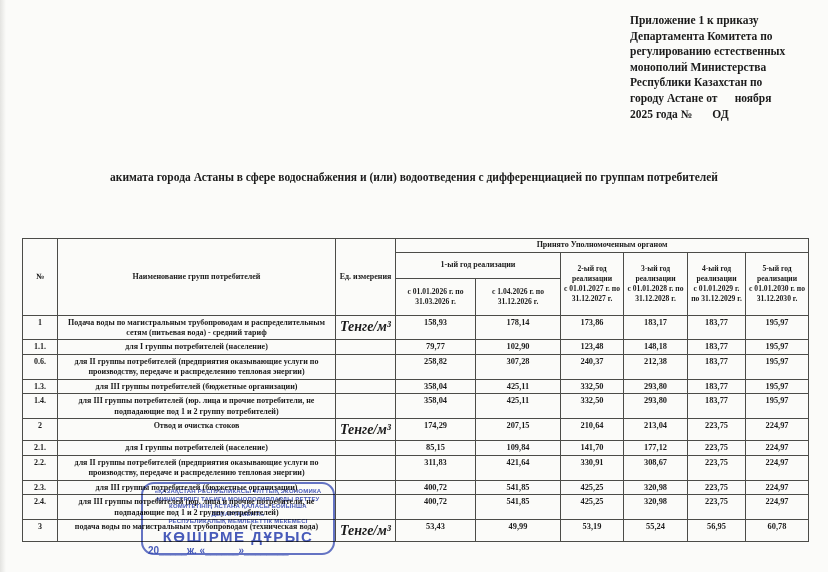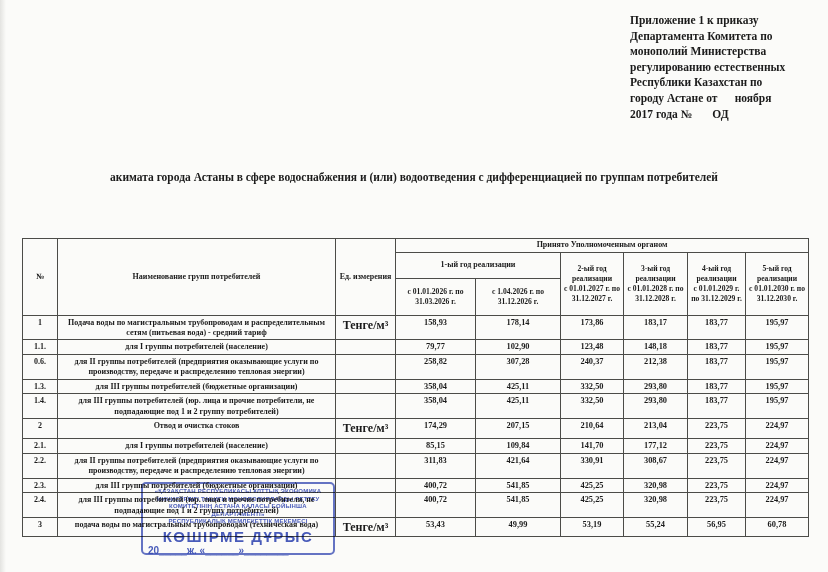--- a/index.html
+++ b/index.html
@@ -30,47 +30,47 @@
   }
   .tariff th,.tariff td{
     border:1px solid #4c4c48;
     padding:1px 2px;text-align:center;overflow:hidden;
   }
   .tariff th{font-size:8px;line-height:1.32;vertical-align:middle;font-weight:bold;}
   .tariff th.period{font-size:7.6px;}
   .tariff td{font-size:8px;line-height:1.28;vertical-align:top;padding-top:2px;}
   .tariff td.val-cell{font-size:8.4px;}
   .tariff td.num-cell{font-size:8px;}
-  .tariff td.unit-cell{font-size:12px;}
+  .tariff td.unit-cell{font-size:14px;font-style:italic;}
 
   .stamp{
     position:absolute;left:141px;top:482px;width:194px;height:73px;
-    border:2.5px solid rgba(62,82,186,0.8);border-radius:5px;
+    border:2.5px solid rgba(62,82,186,0.8);border-radius:13px;
     color:rgba(58,78,184,0.92);
     font-family:"Liberation Sans", sans-serif;font-weight:bold;
     text-align:center;padding-top:4px;box-sizing:border-box;
     mix-blend-mode:multiply;z-index:3;
   }
   .stamp-small{font-size:6px;line-height:7.6px;letter-spacing:0.2px;}
   .stamp-big{font-size:15px;letter-spacing:1.5px;margin-top:3px;line-height:16px;}
   .stamp-date{font-size:10px;text-align:left;padding-left:5px;margin-top:0;line-height:12px;}
 </style>
 </head>
 <body>
 
 <div class="page">
 
   <div class="header-note">
     <div>Приложение 1 к приказу</div>
     <div>Департамента Комитета по</div>
+    <div>регулированию естественных</div>
     <div>монополий Министерства</div>
-    <div>регулированию естественных</div>
     <div>Республики Казахстан по</div>
     <div>городу Астане от      ноября</div>
-    <div>2017 года №       ОД</div>
+    <div>2025 года №       ОД</div>
   </div>
 
   <div class="doc-title">
     <div>акимата города Астаны в сфере водоснабжения и (или) водоотведения с дифференциацией по группам потребителей</div>
   </div>
 
   <table class="tariff">
     <colgroup>
       <col style="width:35px">
         <col style="width:278px">

